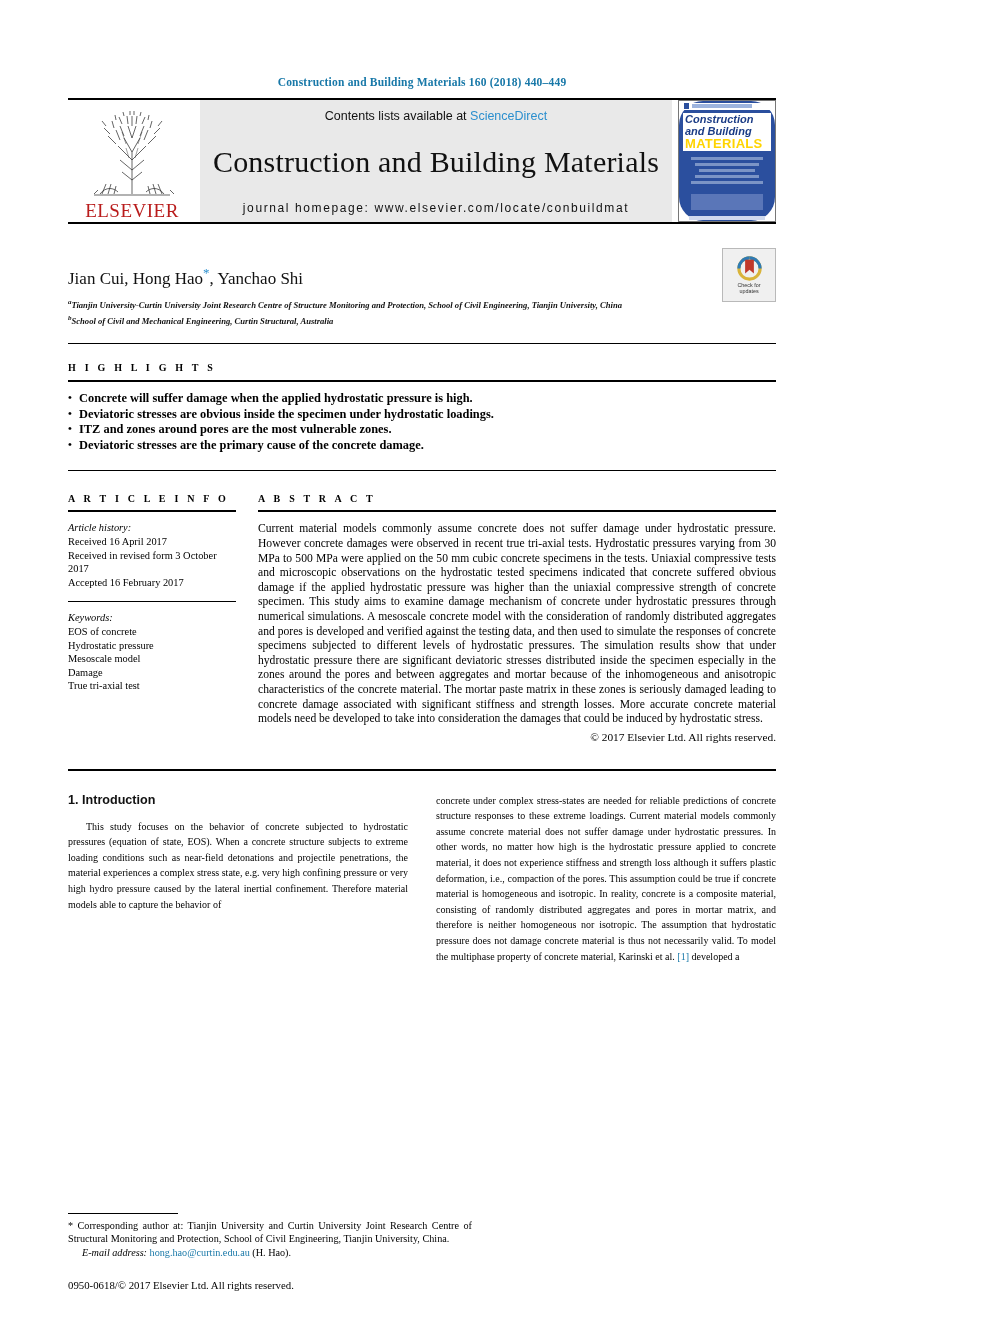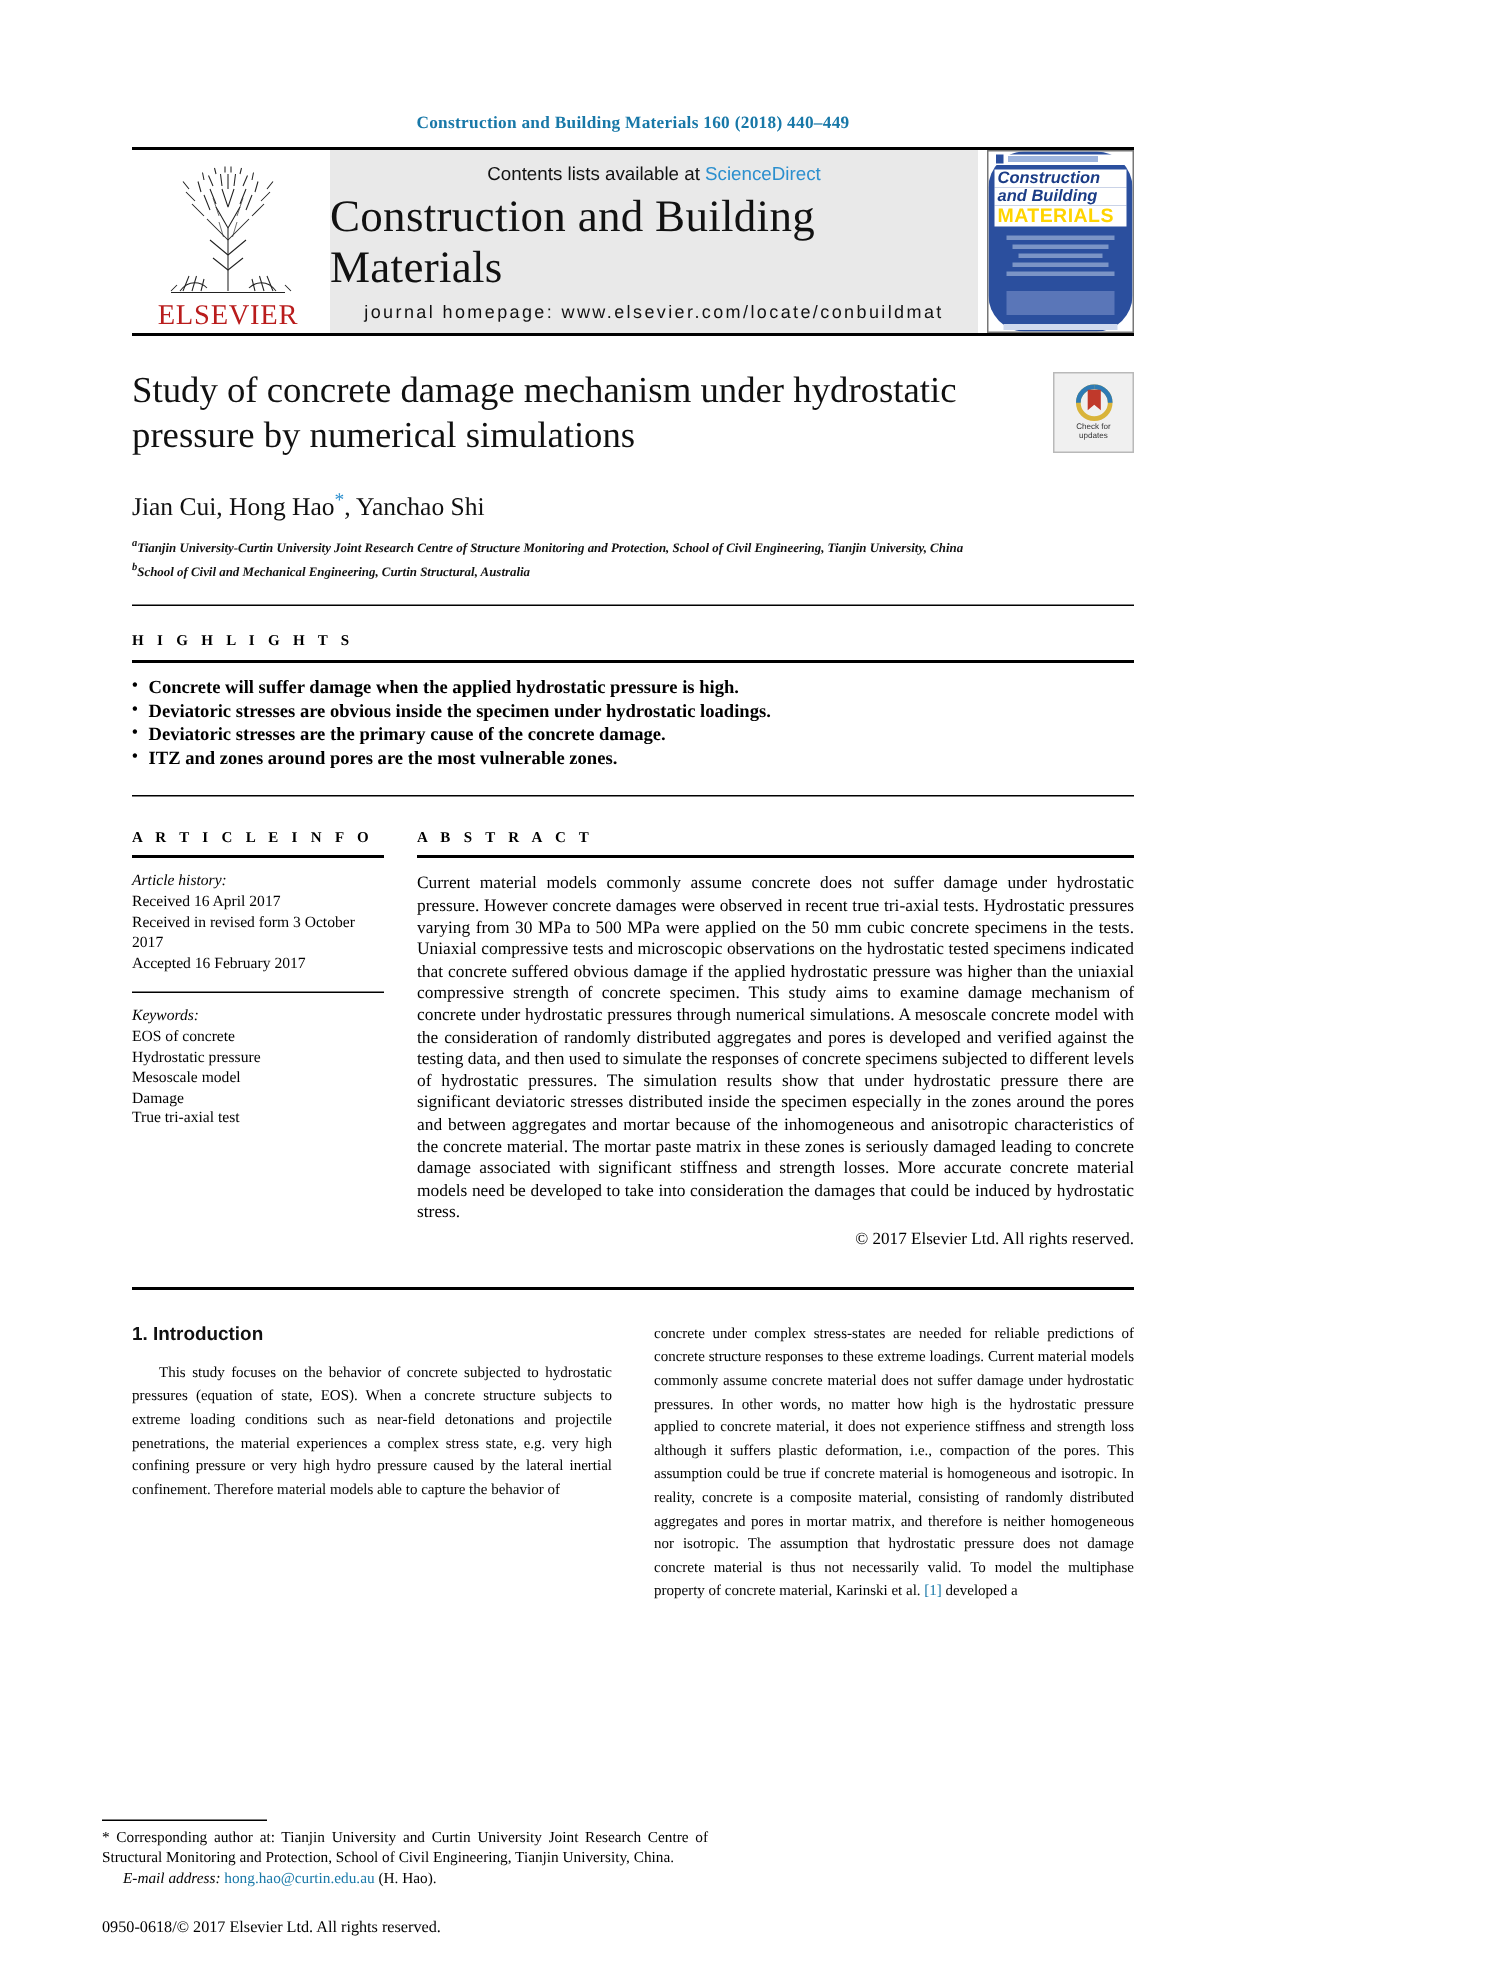--- a/index.html
+++ b/index.html
@@ -13,21 +13,21 @@
     font-family: "Liberation Serif", "DejaVu Serif", serif;
     color: #000;
     position: relative;
     overflow: hidden;
   }
   .page {
     position: relative;
     width: 844px;
     height: 1323px;
     box-sizing: border-box;
-    padding: 0 88px;
+    padding: 0 68px;
   }
 
   
   .running-head {
     text-align: center;
     color: #1878a8;
     font-weight: bold;
     font-size: 11.5px;
     letter-spacing: .2px;
     padding-top: 76px;
@@ -386,21 +386,20 @@
         <div class="cover-strip"></div>
 
       </div>
     </div>
   </div>
 
   <div class="masthead-rule-bottom"></div>
 
   <div class="title-block">
     <div class="title-left">
-      <h1 class="paper-title">Study of concrete damage mechanism under hydrostatic pressure by numerical simulations</h1>
       <div class="authors">
         <span>Jian Cui, Hong Hao</span><span class="star">*</span><span>, Yanchao Shi</span>
       </div>
       <div class="affil">
         <sup>a</sup><span>Tianjin University-Curtin University Joint Research Centre of Structure Monitoring and Protection, School of Civil Engineering, Tianjin University, China</span>
       </div>
       <div class="affil" style="margin-top:1px;">
         <sup>b</sup><span>School of Civil and Mechanical Engineering, Curtin Structural, Australia</span>
       </div>
     </div>
@@ -418,22 +417,22 @@
   </div>
 
   <div class="rule-thin" style="margin-top:16px;"></div>
 
   <div class="highlights-wrap">
     <div class="sec-head">H I G H L I G H T S</div>
     <div class="rule-thick"></div>
     <ul class="hl-list">
       <li>Concrete will suffer damage when the applied hydrostatic pressure is high.</li>
       <li>Deviatoric stresses are obvious inside the specimen under hydrostatic loadings.</li>
+      <li>ITZ and zones around pores are the most vulnerable zones.</li>
       <li>Deviatoric stresses are the primary cause of the concrete damage.</li>
-      <li>ITZ and zones around pores are the most vulnerable zones.</li>
     </ul>
   </div>
 
   <div class="rule-thin" style="margin-top:17px;"></div>
 
   <div class="info-abstract">
 
     <div class="col-info">
       <div class="sec-head">A R T I C L E   I N F O</div>
       <div class="rule-thick" style="margin-top:6px;"></div>

